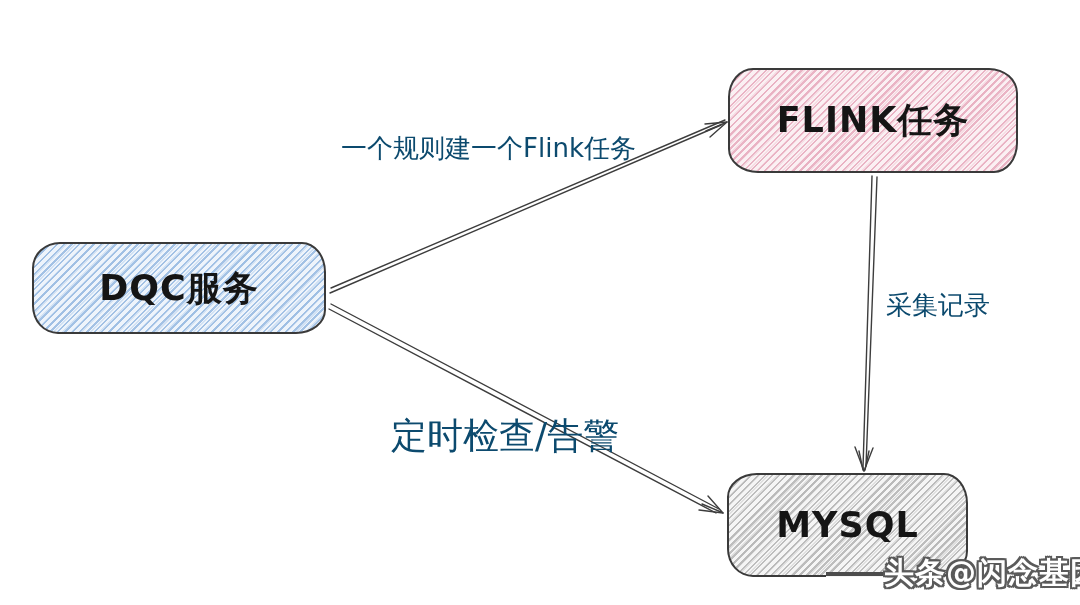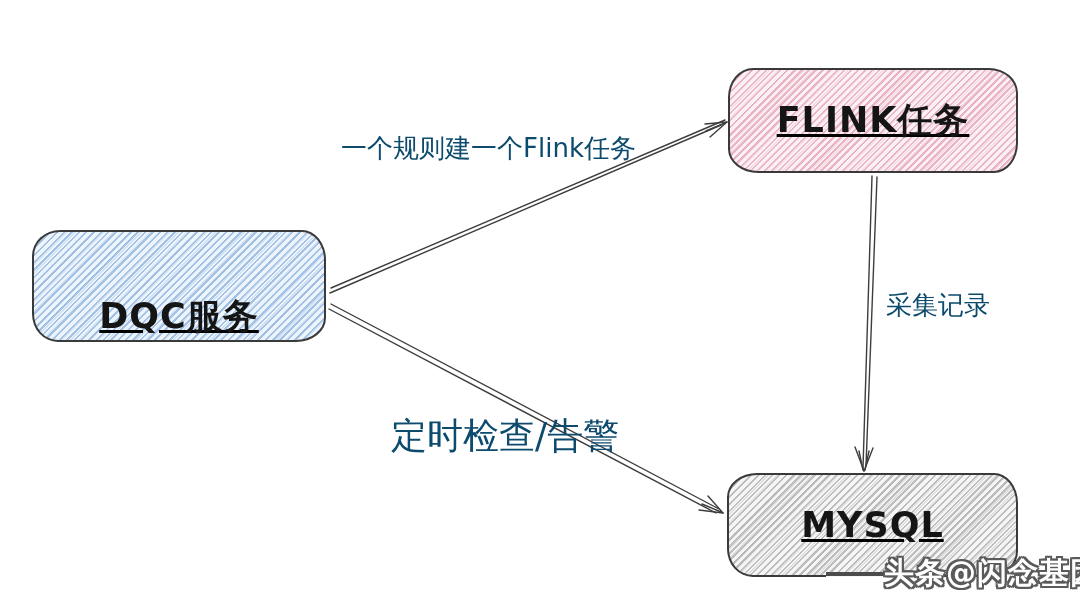--- a/index.html
+++ b/index.html
@@ -12,48 +12,46 @@
   }
   .edges-layer{position:absolute;left:0;top:0;width:1080px;height:605px;}
   .edges-layer path{fill:none;stroke:#3d3d3d;stroke-width:1.4;stroke-linecap:round;}
 
   .node{
     position:absolute;
     display:flex;align-items:center;justify-content:center;
     border:2.5px solid #3a3a3a;
     box-sizing:border-box;
     z-index:2;
-    text-decoration:underline;
   }
   .node-label{
     font-size:35px;
     font-weight:700;
     color:#151515;
     letter-spacing:1px;
     white-space:nowrap;
   }
   .node-dqc{
-    left:32px;top:230px;width:294px;height:112px;
+    left:32px;top:242px;width:294px;height:92px;
     border-radius:28px 24px 30px 26px / 26px 30px 24px 28px;
     background:
       repeating-linear-gradient(135deg, rgba(150,185,225,0.85) 0px, rgba(150,185,225,0.85) 1.7px, rgba(0,0,0,0) 1.7px, rgba(0,0,0,0) 5.2px),
       repeating-linear-gradient(135deg, rgba(185,210,238,0.55) 2.4px, rgba(185,210,238,0.55) 4px, rgba(0,0,0,0) 4px, rgba(0,0,0,0) 9px),
       #eef4fb;
-    align-items: flex-end;
   }
   .node-flink{
     left:728px;top:68px;width:290px;height:105px;
     border-radius:25px 29px 24px 30px / 29px 25px 30px 24px;
     background:
       repeating-linear-gradient(135deg, rgba(231,170,189,0.85) 0px, rgba(231,170,189,0.85) 1.7px, rgba(0,0,0,0) 1.7px, rgba(0,0,0,0) 5px),
       repeating-linear-gradient(135deg, rgba(240,200,212,0.5) 2.4px, rgba(240,200,212,0.5) 4px, rgba(0,0,0,0) 4px, rgba(0,0,0,0) 8.6px),
       #fbf0f3;
   }
   .node-mysql{
-    left:727px;top:473px;width:291px;height:104px;
+    left:727px;top:473px;width:241px;height:104px;
     border-radius:30px 24px 28px 26px / 24px 30px 26px 28px;
     background:
       repeating-linear-gradient(135deg, rgba(176,176,176,0.8) 0px, rgba(176,176,176,0.8) 1.7px, rgba(0,0,0,0) 1.7px, rgba(0,0,0,0) 5px),
       repeating-linear-gradient(135deg, rgba(205,205,205,0.55) 2.4px, rgba(205,205,205,0.55) 4px, rgba(0,0,0,0) 4px, rgba(0,0,0,0) 8.6px),
       #f5f5f5;
   }
 
   .edge-label{
     position:absolute;
     color:#0c4a6e;

